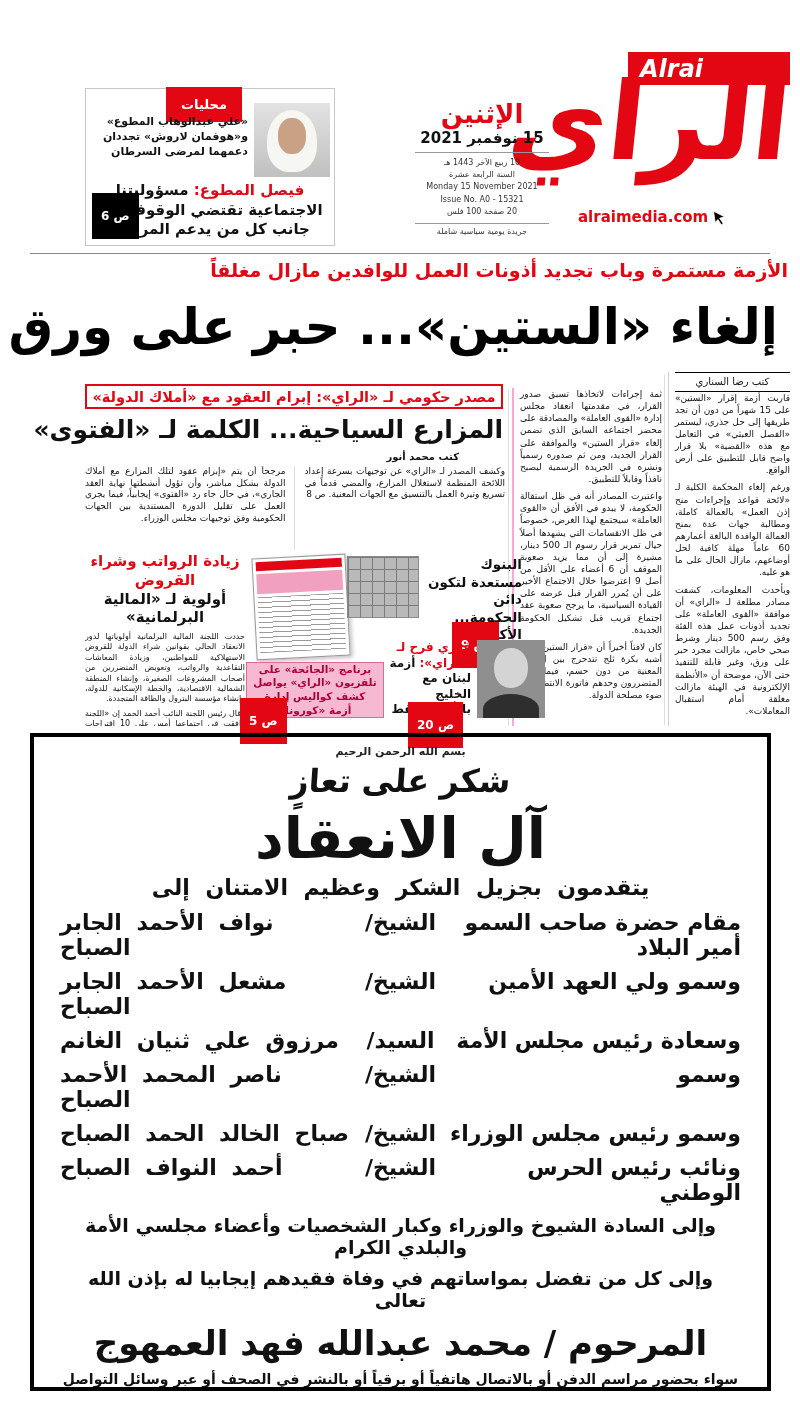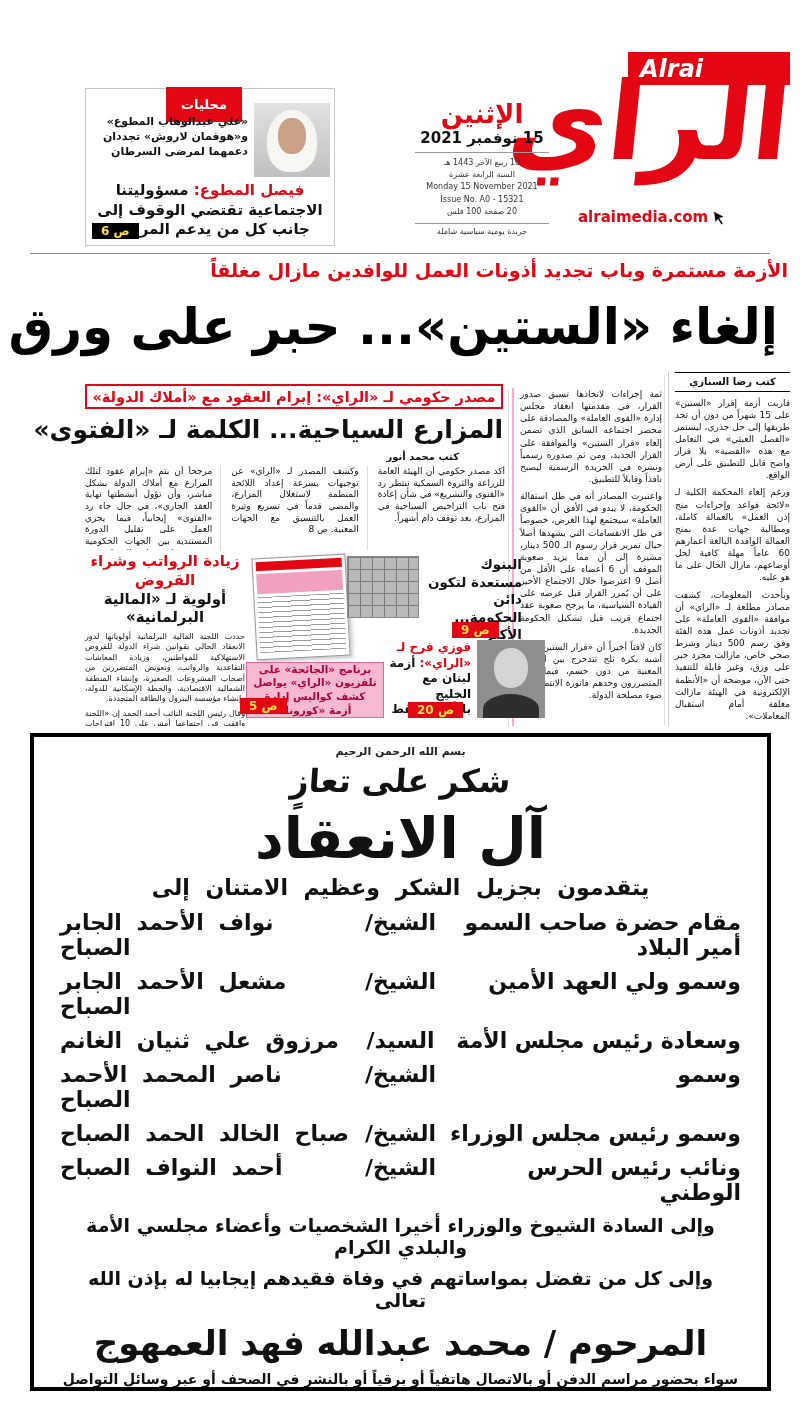--- a/index.html
+++ b/index.html
@@ -41,37 +41,37 @@
   .photo-faisal { position:absolute; top:14px; right:4px; width:76px; height:74px;
     background:linear-gradient(180deg,#e2e2e2,#c0c0c0); overflow:hidden; }
   .photo-faisal::before { content:""; position:absolute; left:13px; top:7px; width:50px; height:62px;
     background:#f6f6f2; border-radius:50% 50% 42% 42%; }
   .photo-faisal::after { content:""; position:absolute; left:24px; top:15px; width:28px; height:36px;
     background:#c9a184; border-radius:46%; }
   .promo-small { position:absolute; top:26px; right:86px; left:6px; font-size:11px; font-weight:bold;
     text-align:right; line-height:1.35; }
   .promo-main { position:absolute; top:92px; left:6px; right:6px; font-size:15px; font-weight:bold;
     text-align:center; line-height:1.3; }
-  .badge { display:inline-block; font-size:12px; font-weight:bold; color:#fde047; padding:1px 9px; }
+  .badge { display:inline-block; font-size:12px; font-weight:bold; color:#ffffff; padding:16px 9px; }
   .badge.black { background:#000; }
   .badge.redbg { background:#e30613; }
   .promo-badge { position:absolute; bottom:6px; left:6px; }
 
   .top-rule { position:absolute; top:253px; left:30px; right:30px; border-top:1px solid #888; }
 
   
   .kicker { position:absolute; top:259px; right:12px; left:100px; text-align:right;
     color:#e30613; font-size:19px; font-weight:bold; }
   .main-headline { position:absolute; top:286px; left:14px; right:10px; margin:12px; text-align:center;
     font-size:50px; font-weight:bold; color:#000; white-space:nowrap; }
 
   .colA { position:absolute; top:372px; left:668px; width:122px; height:354px; font-size:9px;
     line-height:1.35; text-align:justify; border-left:1px solid #ccc; padding-left:6px; overflow:hidden; }
   .byline-box { border-top:1px solid #000; border-bottom:1px solid #000; text-align:center;
-    font-size:10px; font-weight:bold; padding:2px 0; margin-bottom:5px; }
+    font-size:10px; font-weight:normal; padding:2px 0; }
   .colA p, .colB p { margin:0 0 5px; }
   .colB { position:absolute; top:388px; left:512px; width:150px; height:338px; font-size:9px;
     line-height:1.35; text-align:justify; border-left:2px solid #f9a8d4; padding-left:6px; overflow:hidden; }
 
   
   .subhead-box { position:absolute; top:384px; left:85px; width:418px; height:25px;
     border:2px solid #e30613; color:#e30613; font-weight:bold; font-size:14.5px;
     display:flex; align-items:center; justify-content:center; }
   .headline2 { position:absolute; top:415px; left:85px; width:418px; margin:0; text-align:right;
     font-size:25px; font-weight:bold; white-space:nowrap; }
@@ -192,21 +192,20 @@
   <div class="colB">
     <p>ثمة إجراءات لاتخاذها تسبق صدور القرار، في مقدمتها انعقاد مجلس إدارة «القوى العاملة» والمصادقة على محضر اجتماعه السابق الذي تضمن إلغاء «قرار الستين» والموافقة على القرار الجديد، ومن ثم صدوره رسمياً ونشره في الجريدة الرسمية ليصبح نافذاً وقابلاً للتطبيق.</p>
     <p>واعتبرت المصادر أنه في ظل استقالة الحكومة، لا يبدو في الأفق أن «القوى العاملة» سيجتمع لهذا الغرض، خصوصاً في ظل الانقسامات التي يشهدها أصلاً حيال تمرير قرار رسوم الـ 500 دينار، مشيرة إلى أن مما يزيد صعوبة الموقف أن 6 أعضاء على الأقل من أصل 9 اعترضوا خلال الاجتماع الأخير على أن يُمرر القرار قبل عرضه على القيادة السياسية، ما يرجح صعوبة عقد اجتماع قريب قبل تشكيل الحكومة الجديدة.</p>
     <p>كان لافتاً أخيراً أن «قرار الستين» بات أشبه بكرة ثلج تتدحرج بين الجهات المعنية من دون حسم، فيما يدفع المتضررون وحدهم فاتورة الانتظار في ضوء مصلحة الدولة.</p>
   </div>
 
   <div class="subhead-box">مصدر حكومي لـ «الراي»: إبرام العقود مع «أملاك الدولة»</div>
   <h2 class="headline2">المزارع السياحية... الكلمة لـ «الفتوى»</h2>
   <div class="byline2">كتب محمد أنور</div>
   <div class="muzare">
-    <p class="mcol">أكد مصدر حكومي أن الهيئة العامة للزراعة والثروة السمكية تنتظر رد «الفتوى والتشريع» في شأن إعادة فتح باب التراخيص السياحية في المزارع، بعد توقف دام أشهراً.</p>
     <p class="mcol">وكشف المصدر لـ «الراي» عن توجيهات بسرعة إعداد اللائحة المنظمة لاستغلال المزارع، والمضي قدماً في تسريع وتيرة العمل بالتنسيق مع الجهات المعنية. ص 8</p>
     <p class="mcol">مرجحاً أن يتم «إبرام عقود لتلك المزارع مع أملاك الدولة بشكل مباشر، وأن تؤول أنشطتها نهاية العقد الجاري»، في حال جاء رد «الفتوى» إيجابياً، فيما يجري العمل على تقليل الدورة المستندية بين الجهات الحكومية وفق توجيهات مجلس الوزراء.</p>
   </div>
 
   <div class="maliya">
     <h3>
       <span class="red">زيادة الرواتب وشراء القروض</span><br>
       <span>أولوية لـ «المالية البرلمانية»</span>
     </h3>
     <p>حددت اللجنة المالية البرلمانية أولوياتها لدور الانعقاد الحالي بقوانين شراء الدولة للقروض الاستهلاكية للمواطنين، وزيادة المعاشات التقاعدية والرواتب، وتعويض المتضررين من أصحاب المشروعات الصغيرة، وإنشاء المنطقة الشمالية الاقتصادية، والخطة الإسكانية للدولة، وإنشاء مؤسسة البترول والطاقة المتجددة.</p>
@@ -266,20 +265,20 @@
       <span class="t">وسمو رئيس مجلس الوزراء</span>
       <span class="m">الشيخ/</span>
       <span class="n">صباح الخالد الحمد الصباح</span>
     </div>
     <div class="dign-row">
       <span class="t">ونائب رئيس الحرس الوطني</span>
       <span class="m">الشيخ/</span>
       <span class="n">أحمد النواف الصباح</span>
     </div>
 
-    <div class="to-all">وإلى السادة الشيوخ والوزراء أخيرا الشخصيات وأعضاء مجلسي الأمة والبلدي الكرام</div>
+    <div class="to-all">وإلى السادة الشيوخ والوزراء وكبار الشخصيات وأعضاء مجلسي الأمة والبلدي الكرام</div>
     <div class="to-all">وإلى كل من تفضل بمواساتهم في وفاة فقيدهم إيجابيا له بإذن الله تعالى</div>
     <div class="deceased">المرحوم / محمد عبدالله فهد العمهوج</div>
     <div class="note">سواء بحضور مراسم الدفن أو بالاتصال هاتفياً أو برقياً أو بالنشر في الصحف أو عبر وسائل التواصل الاجتماعي</div>
 
   </div>
 
 </div>
 
 </body></html>

